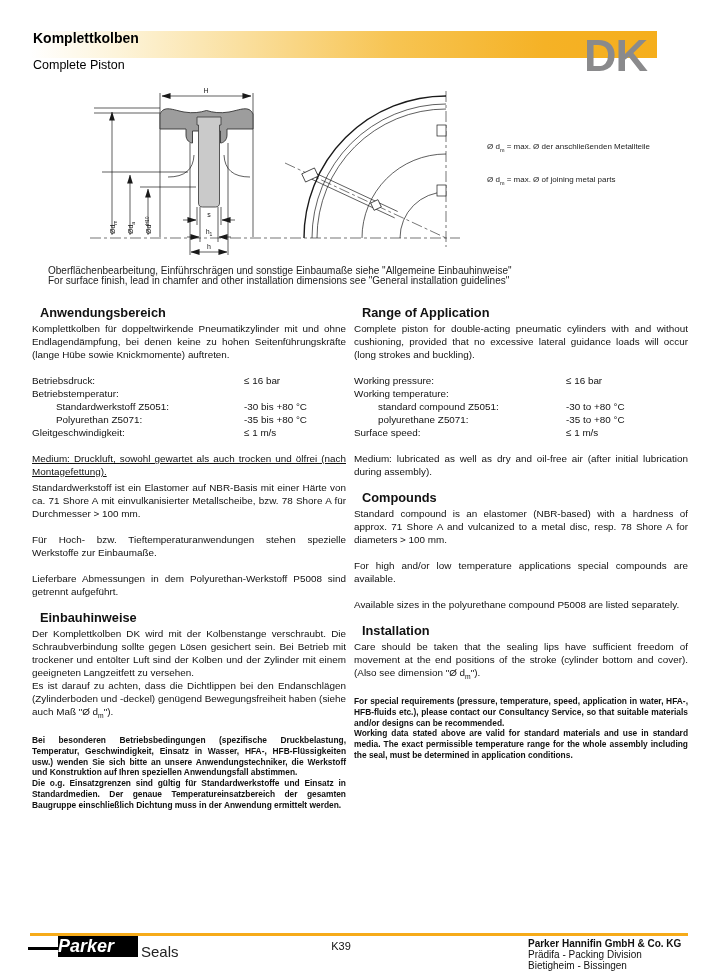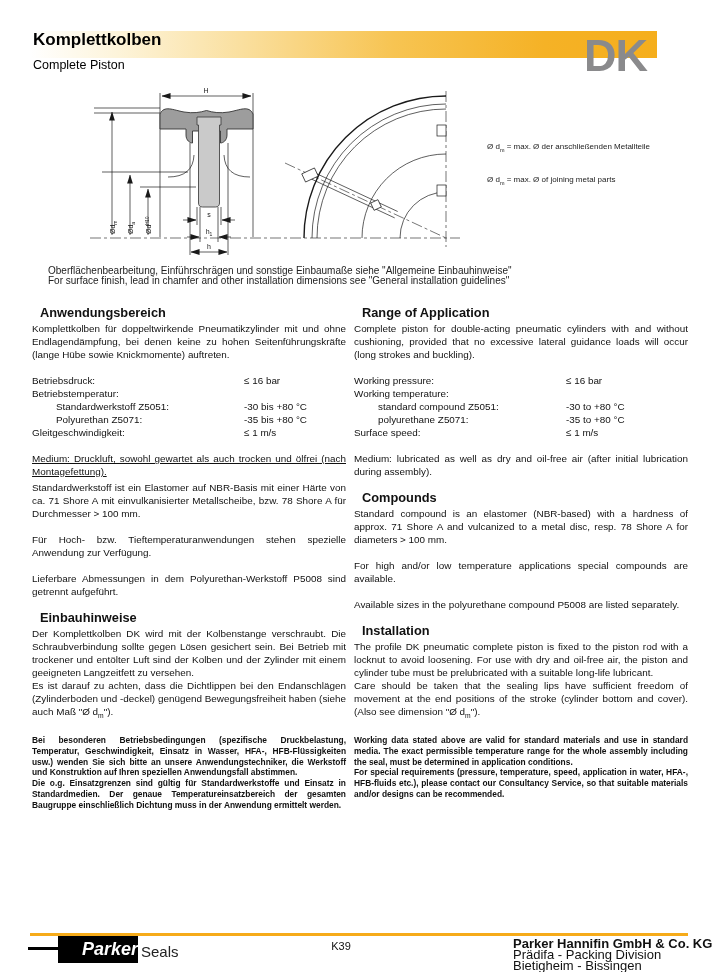--- a/index.html
+++ b/index.html
@@ -3,21 +3,21 @@
 <meta charset="utf-8">
 <title>Komplettkolben DK</title>
 <style>
   html,body{margin:0;padding:0;background:#e8e8e8;}
   .page{position:relative;width:720px;height:972px;background:#ffffff;margin:0 auto;
         font-family:"Liberation Sans",sans-serif;color:#111;overflow:hidden;}
 
   
   .accent-bar{position:absolute;left:30px;top:31px;width:627px;height:27px;
       background:linear-gradient(90deg,#ffffff 0%,#fdf4da 14%,#fadf9e 34%,#f7c452 58%,#f5b226 82%,#f5ae1c 100%);}
-  .title{position:absolute;left:33px;top:30px;font-size:17px;font-weight:bold;color:#000;z-index:2;}
+  .title{position:absolute;left:33px;top:30px;font-size:14px;font-weight:bold;color:#000;z-index:2;}
   .subtitle{position:absolute;left:33px;top:58px;font-size:12.5px;color:#000;z-index:2;}
   .dk{position:absolute;left:584px;top:33px;font-size:45px;line-height:45px;font-weight:bold;
       color:#8a8a8c;letter-spacing:-1px;z-index:2;}
 
   
   .drawing{position:absolute;left:88px;top:85px;width:385px;height:180px;}
   .drawing text{font-family:"Liberation Sans",sans-serif;font-size:7px;fill:#1a1a1a;stroke:none;}
 
   .dm-notes{position:absolute;left:487px;top:142px;font-size:8px;color:#222;}
   .dm-note{margin-bottom:22px;}
@@ -40,26 +40,26 @@
   .spec-row{display:flex;text-align:left;}
   .spec-label{width:212px;flex:none;}
   .spec-row.indent .spec-label{padding-left:24px;width:188px;}
   .spec-value{flex:none;white-space:nowrap;}
   .footnotes{font-size:8.4px;line-height:10.8px;font-weight:bold;margin-top:3px;}
   .footnotes p{margin:0;}
 
   
   .footer-rule{position:absolute;left:30px;top:933px;width:658px;height:3px;background:#f6ab19;}
   .logo-dash{position:absolute;left:28px;top:947px;width:33px;height:3px;background:#000;}
-  .logo-box{position:absolute;left:58px;top:936px;width:80px;height:27px;background:#000;
-            display:flex;align-items:center;justify-content:flex-end;}
+  .logo-box{position:absolute;left:58px;top:936px;width:80px;height:21px;background:#000;
+            display:flex;align-items:center;justify-content:flex-start;}
   .logo-parker{color:#fff;font-size:18px;font-weight:bold;font-style:italic;letter-spacing:0;}
   .logo-seals{position:absolute;left:141px;top:943px;font-size:15px;color:#222;}
   .page-num{position:absolute;left:0;top:940px;width:682px;text-align:center;font-size:11px;color:#111;}
-  .address{position:absolute;left:513px;top:938px;font-size:13px;line-height:11px;color:#111;}
+  .address{position:absolute;left:528px;top:938px;font-size:10px;line-height:11px;color:#111;}
   .address .company{font-weight:bold;}
 </style>
 </head>
 <body>
 
 <div class="page">
 
   <div class="accent-bar"></div>
   <div class="title">Komplettkolben</div>
   <div class="subtitle">Complete Piston</div>
@@ -165,21 +165,21 @@
           <span class="spec-label">Polyurethan Z5071:</span>
           <span class="spec-value">-35 bis +80 °C</span>
         </div>
       <div class="spec-row">
           <span class="spec-label">Gleitgeschwindigkeit:</span>
           <span class="spec-value">≤ 1 m/s</span>
         </div>
     </div>
     <p class="tight">Medium: Druckluft, sowohl gewartet als auch trocken und ölfrei (nach Montagefettung).</p>
     <p>Standardwerkstoff ist ein Elastomer auf NBR-Basis mit einer Härte von ca. 71 Shore A mit einvulkanisierter Metallscheibe, bzw. 78 Shore A für Durchmesser &gt; 100 mm.</p>
-    <p>Für Hoch- bzw. Tieftemperaturanwendungen stehen spezielle Anwendung zur Verfügung.</p>
+    <p>Für Hoch- bzw. Tieftemperaturanwendungen stehen spezielle Werkstoffe zur Einbaumaße.</p>
     <p>Lieferbare Abmessungen in dem Polyurethan-Werkstoff P5008 sind getrennt aufgeführt.</p>
     <h3 class="sec">Einbauhinweise</h3>
     <p class="mb0">Der Komplettkolben DK wird mit der Kolbenstange verschraubt. Die Schraubverbindung sollte gegen Lösen gesichert sein. Bei Betrieb mit trockener und entölter Luft sind der Kolben und der Zylinder mit einem geeigneten Langzeitfett zu versehen.</p>
     <p><span>Es ist darauf zu achten, dass die Dichtlippen bei den Endanschlägen (Zylinderboden und -deckel) genügend Bewegungsfreiheit haben (siehe auch Maß "Ø d</span><sub>m</sub><span>").</span></p>
     <div class="footnotes">
       <p>Bei besonderen Betriebsbedingungen (spezifische Druckbelastung, Temperatur, Geschwindigkeit, Einsatz in Wasser, HFA-, HFB-Flüssigkeiten usw.) wenden Sie sich bitte an unsere Anwendungstechniker, die Werkstoff und Konstruktion auf Ihren speziellen Anwendungsfall abstimmen.</p>
       <p>Die o.g. Einsatzgrenzen sind gültig für Standardwerkstoffe und Einsatz in Standardmedien. Der genaue Temperatureinsatzbereich der gesamten Baugruppe einschließlich Dichtung muss in der Anwendung ermittelt werden.</p>
     </div>
   </div>
 
@@ -207,25 +207,24 @@
           <span class="spec-label">Surface speed:</span>
           <span class="spec-value">≤ 1 m/s</span>
         </div>
     </div>
     <p>Medium: lubricated as well as dry and oil-free air (after initial lubrication during assembly).</p>
     <h3 class="sec">Compounds</h3>
     <p>Standard compound is an elastomer (NBR-based) with a hardness of approx. 71 Shore A and vulcanized to a metal disc, resp. 78 Shore A for diameters &gt; 100 mm.</p>
     <p>For high and/or low temperature applications special compounds are available.</p>
     <p>Available sizes in the polyurethane compound P5008 are listed separately.</p>
     <h3 class="sec">Installation</h3>
-    <p class="mb0">The profile DK pneumatic complete piston is fixed to the piston rod with a locknut to avoid loosening. For use with dry and oil-free air, the piston and cylinder tube must be prelubricated with a suitable long-life lubricant.</p>
     <p><span>Care should be taken that the sealing lips have sufficient freedom of movement at the end positions of the stroke (cylinder bottom and cover). (Also see dimension "Ø d</span><sub>m</sub><span>").</span></p>
     <div class="footnotes">
+      <p>For special requirements (pressure, temperature, speed, application in water, HFA-, HFB-fluids etc.), please contact our Consultancy Service, so that suitable materials and/or designs can be recommended.</p>
       <p>Working data stated above are valid for standard materials and use in standard media. The exact permissible temperature range for the whole assembly including the seal, must be determined in application conditions.</p>
-      <p>For special requirements (pressure, temperature, speed, application in water, HFA-, HFB-fluids etc.), please contact our Consultancy Service, so that suitable materials and/or designs can be recommended.</p>
     </div>
   </div>
 
   <div class="footer-rule"></div>
   <div class="logo-dash"></div>
   <div class="logo-box">
     <span class="logo-parker">Parker</span>
   </div>
   <span class="logo-seals">Seals</span>
   <div class="page-num">K39</div>

